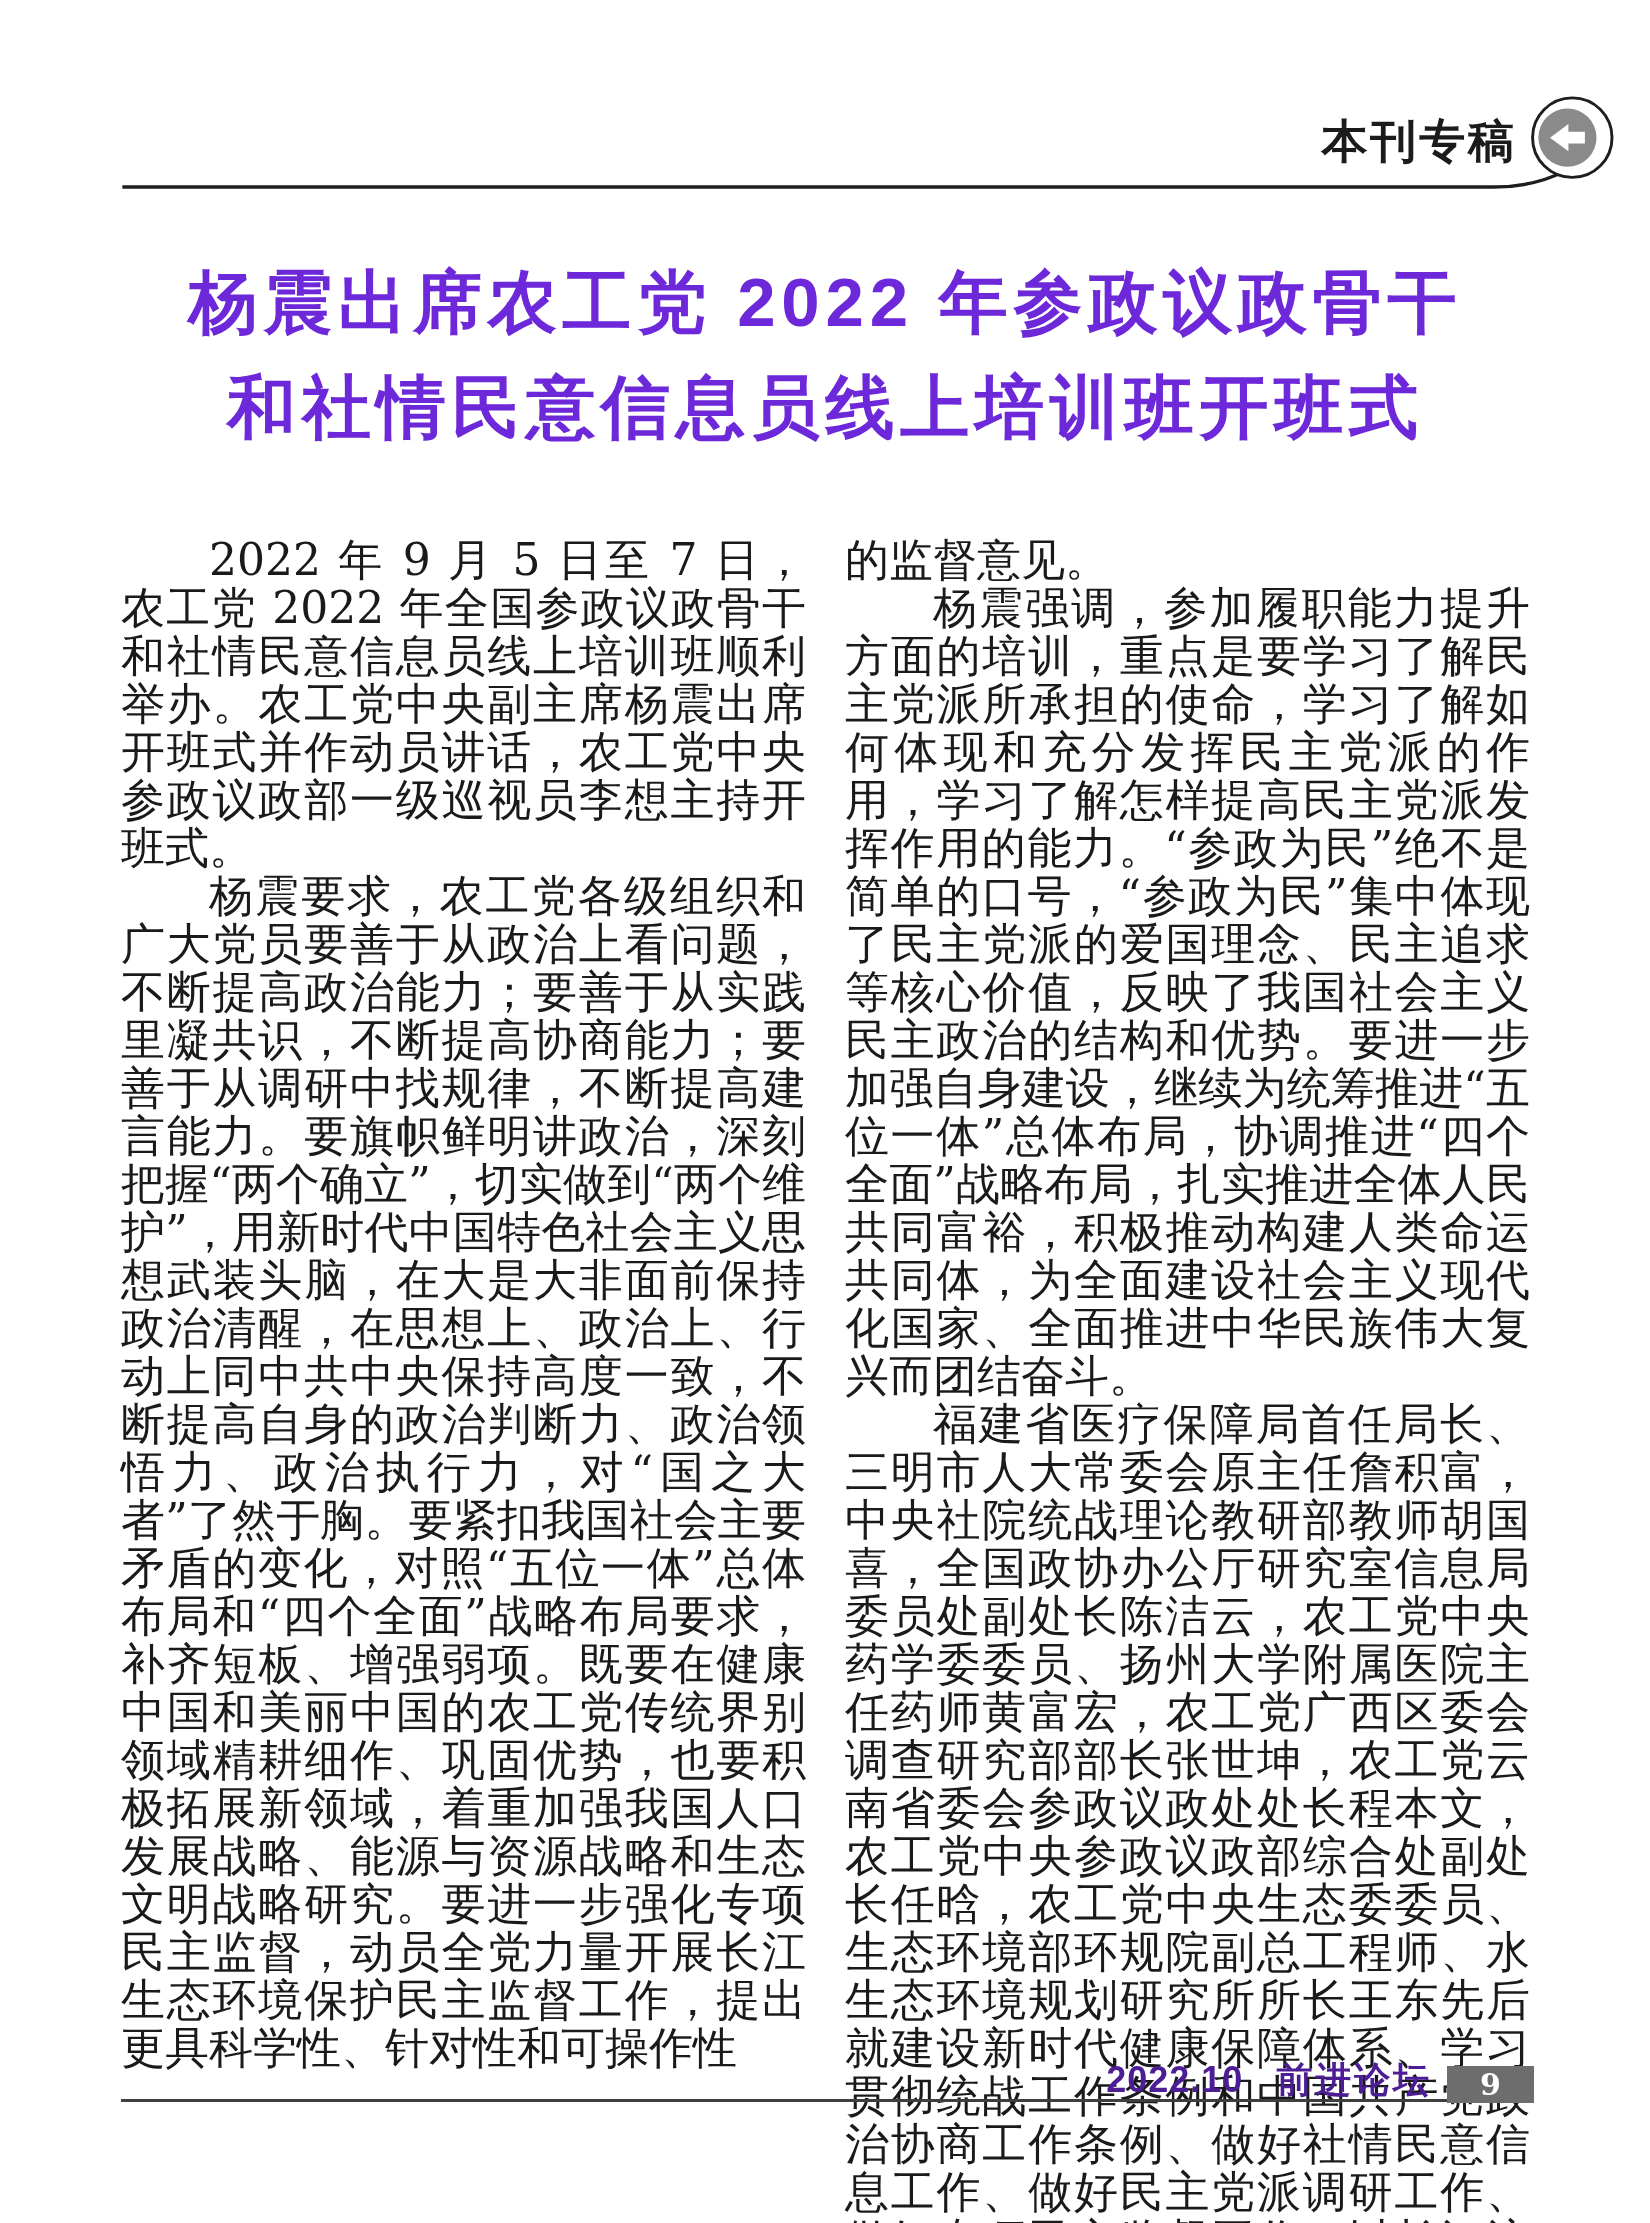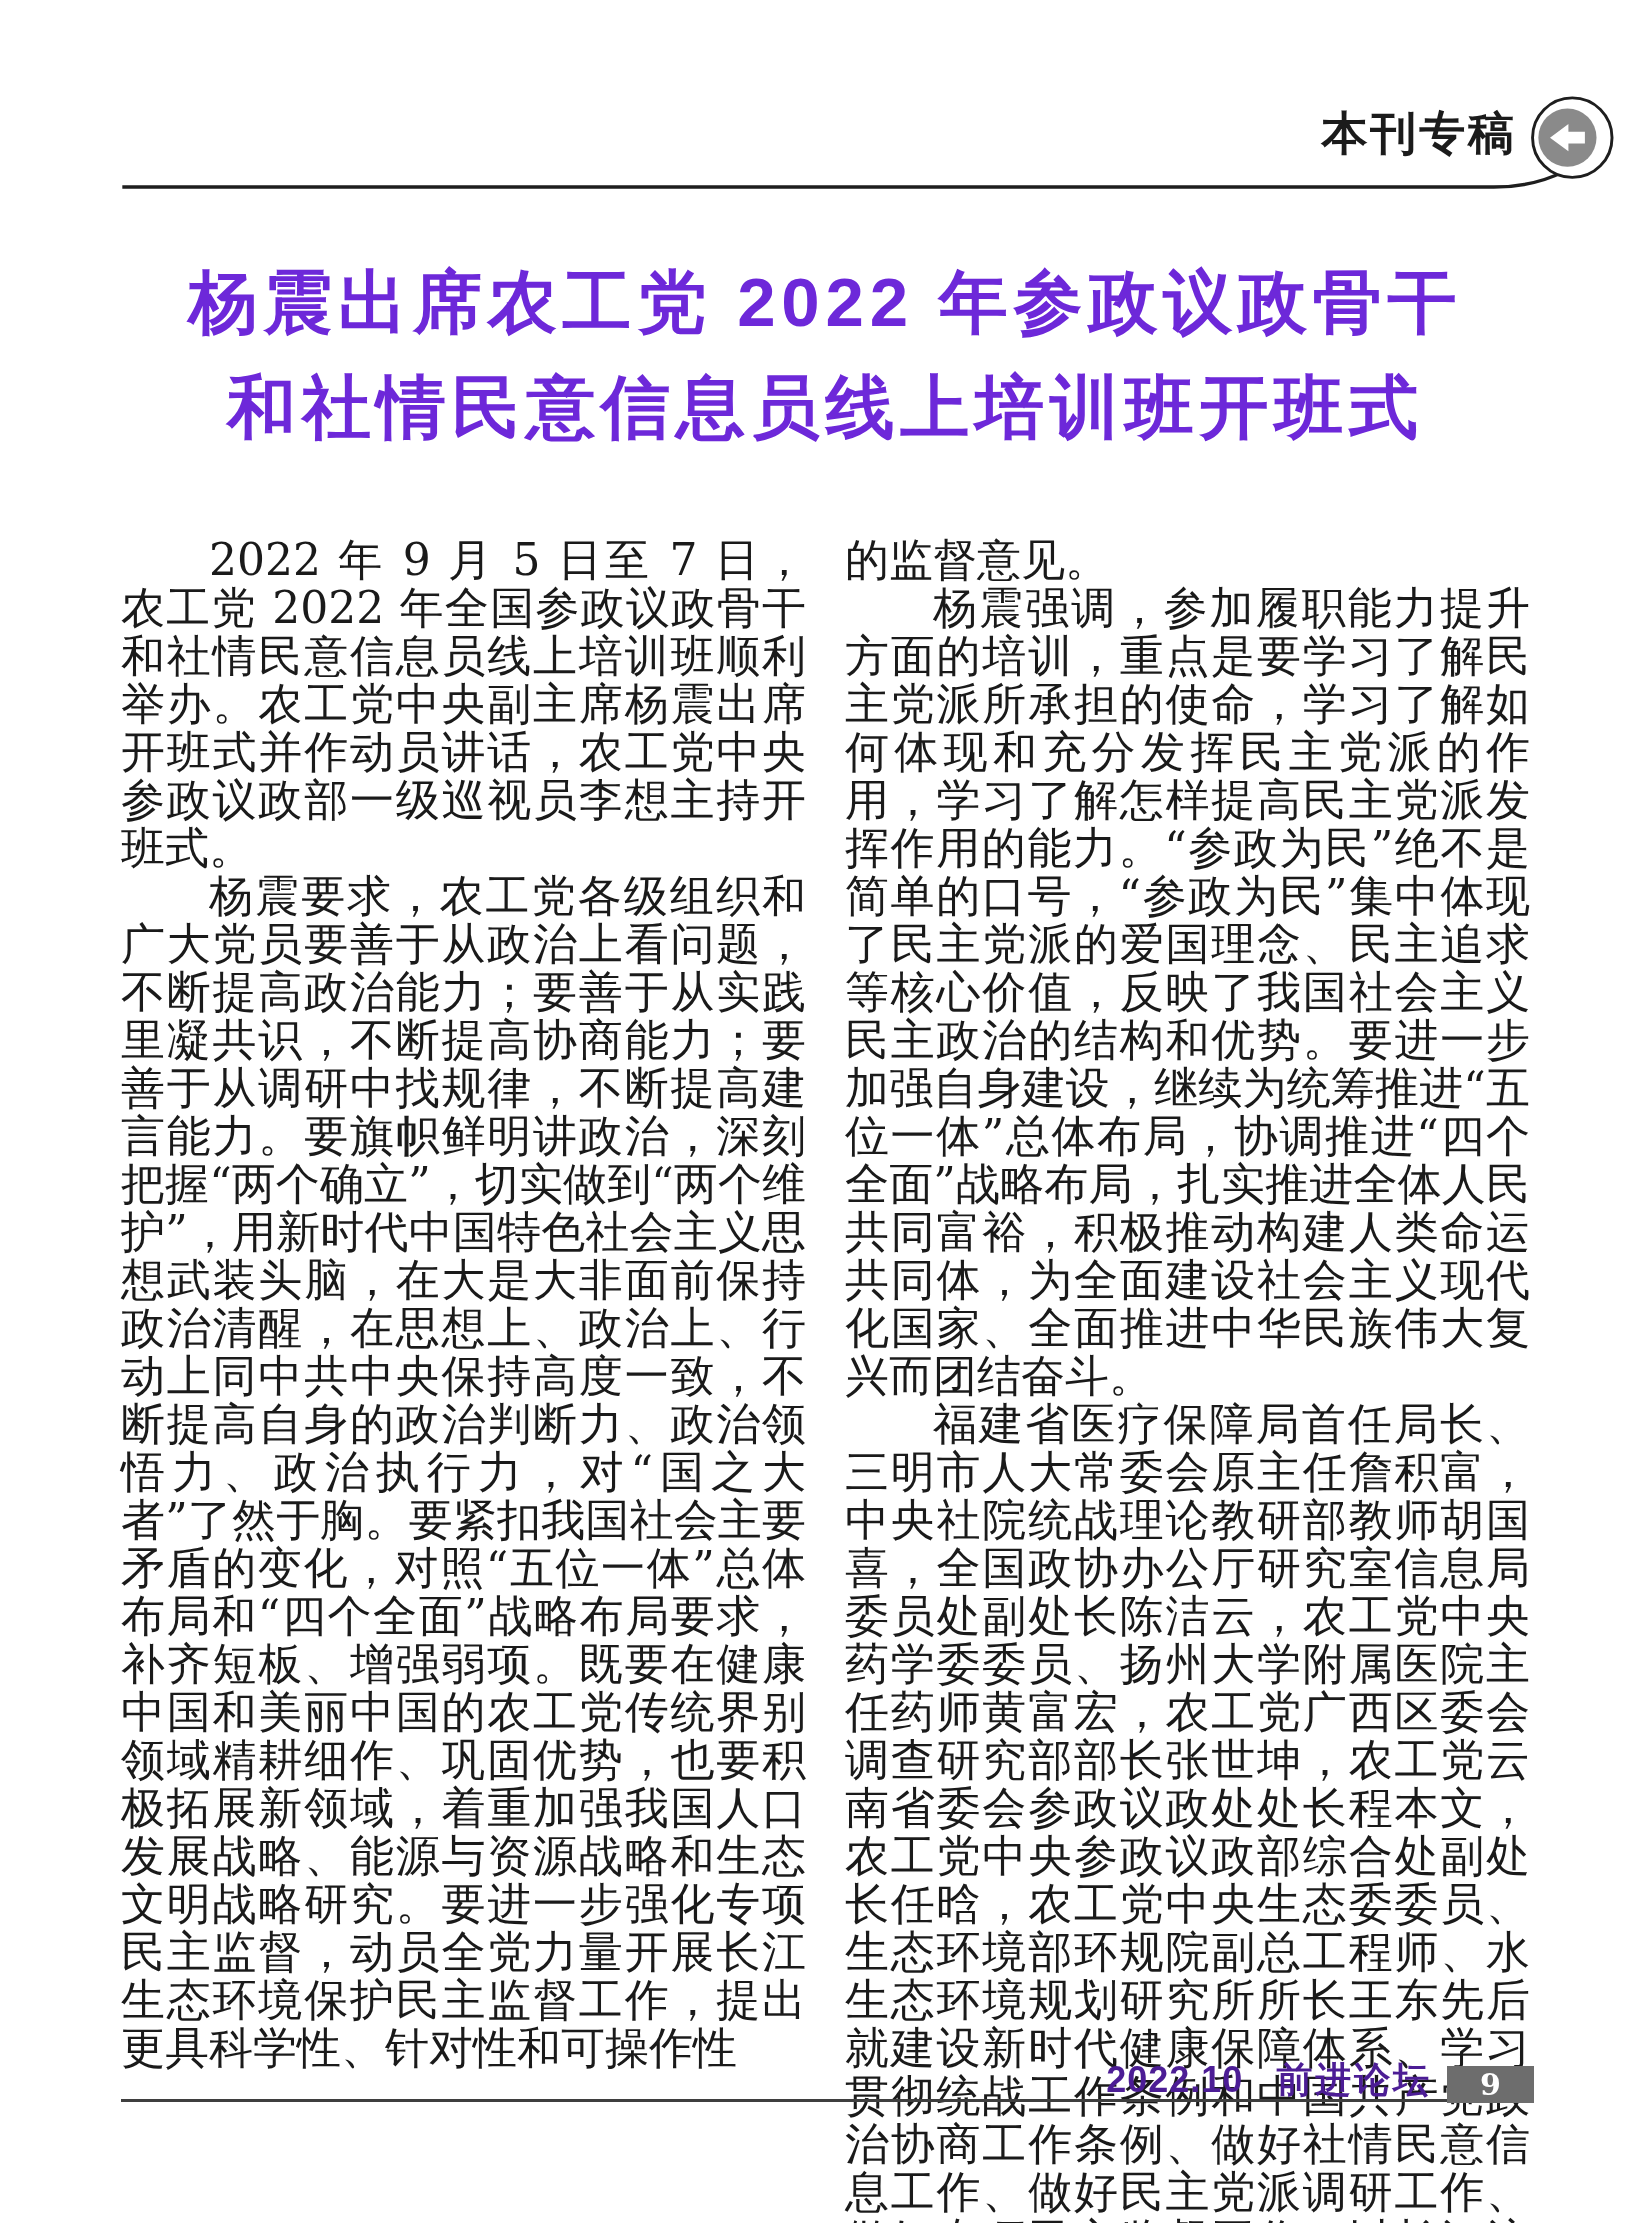--- a/index.html
+++ b/index.html
@@ -10,21 +10,21 @@
     color: #1a1a1a;
   }
   .page {
     position: relative;
     width: 1651px; height: 2223px;
     background: #ffffff;
     overflow: hidden;
   }
   .header-svg { position: absolute; top: 0; left: 0; }
   .header-label {
-    position: absolute; top: 103px; right: 134px;
+    position: absolute; top: 111px; right: 134px;
     font-family: "Liberation Sans", sans-serif;
     font-weight: 600; font-size: 46px; letter-spacing: 2.9px;
     color: #1b1b1b;
   }
   .title {
     position: absolute; top: 250px; left: 0; width: 100%;
     margin: 0; text-align: center;
     font-family: "Liberation Sans", sans-serif;
     font-weight: 900; font-size: 69px; line-height: 105px;
     letter-spacing: 5.8px; color: #6d28d9;

